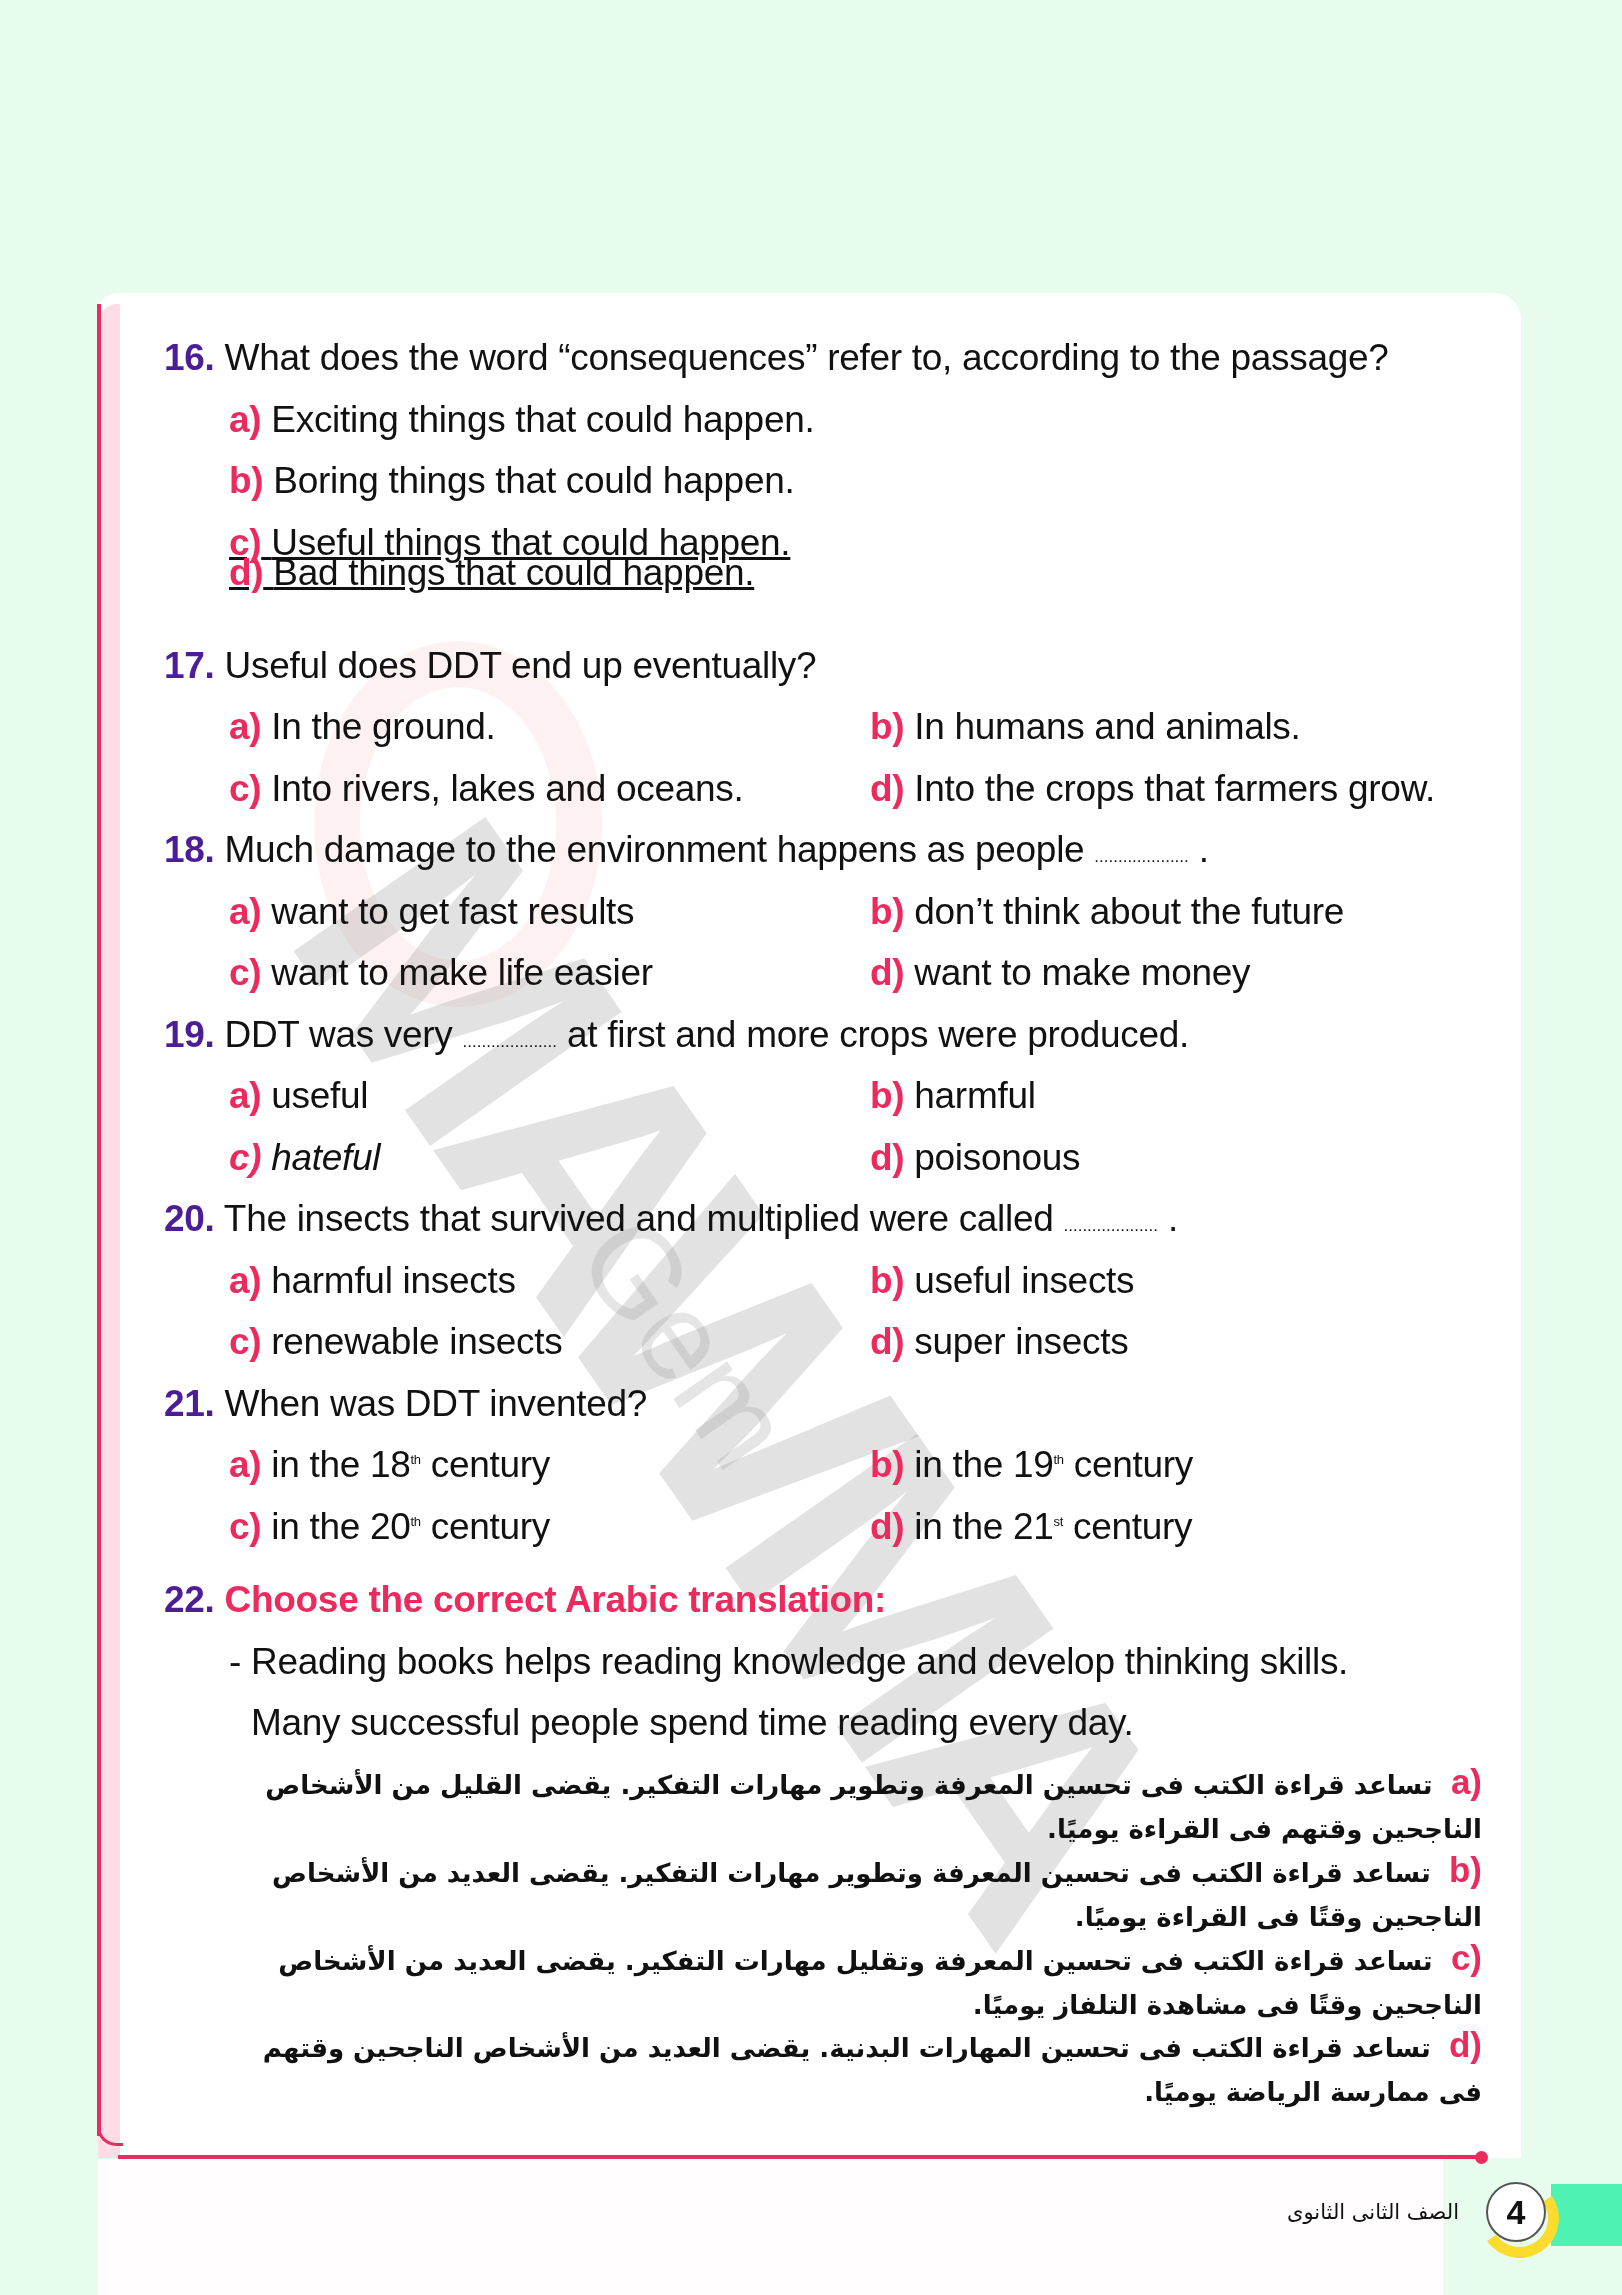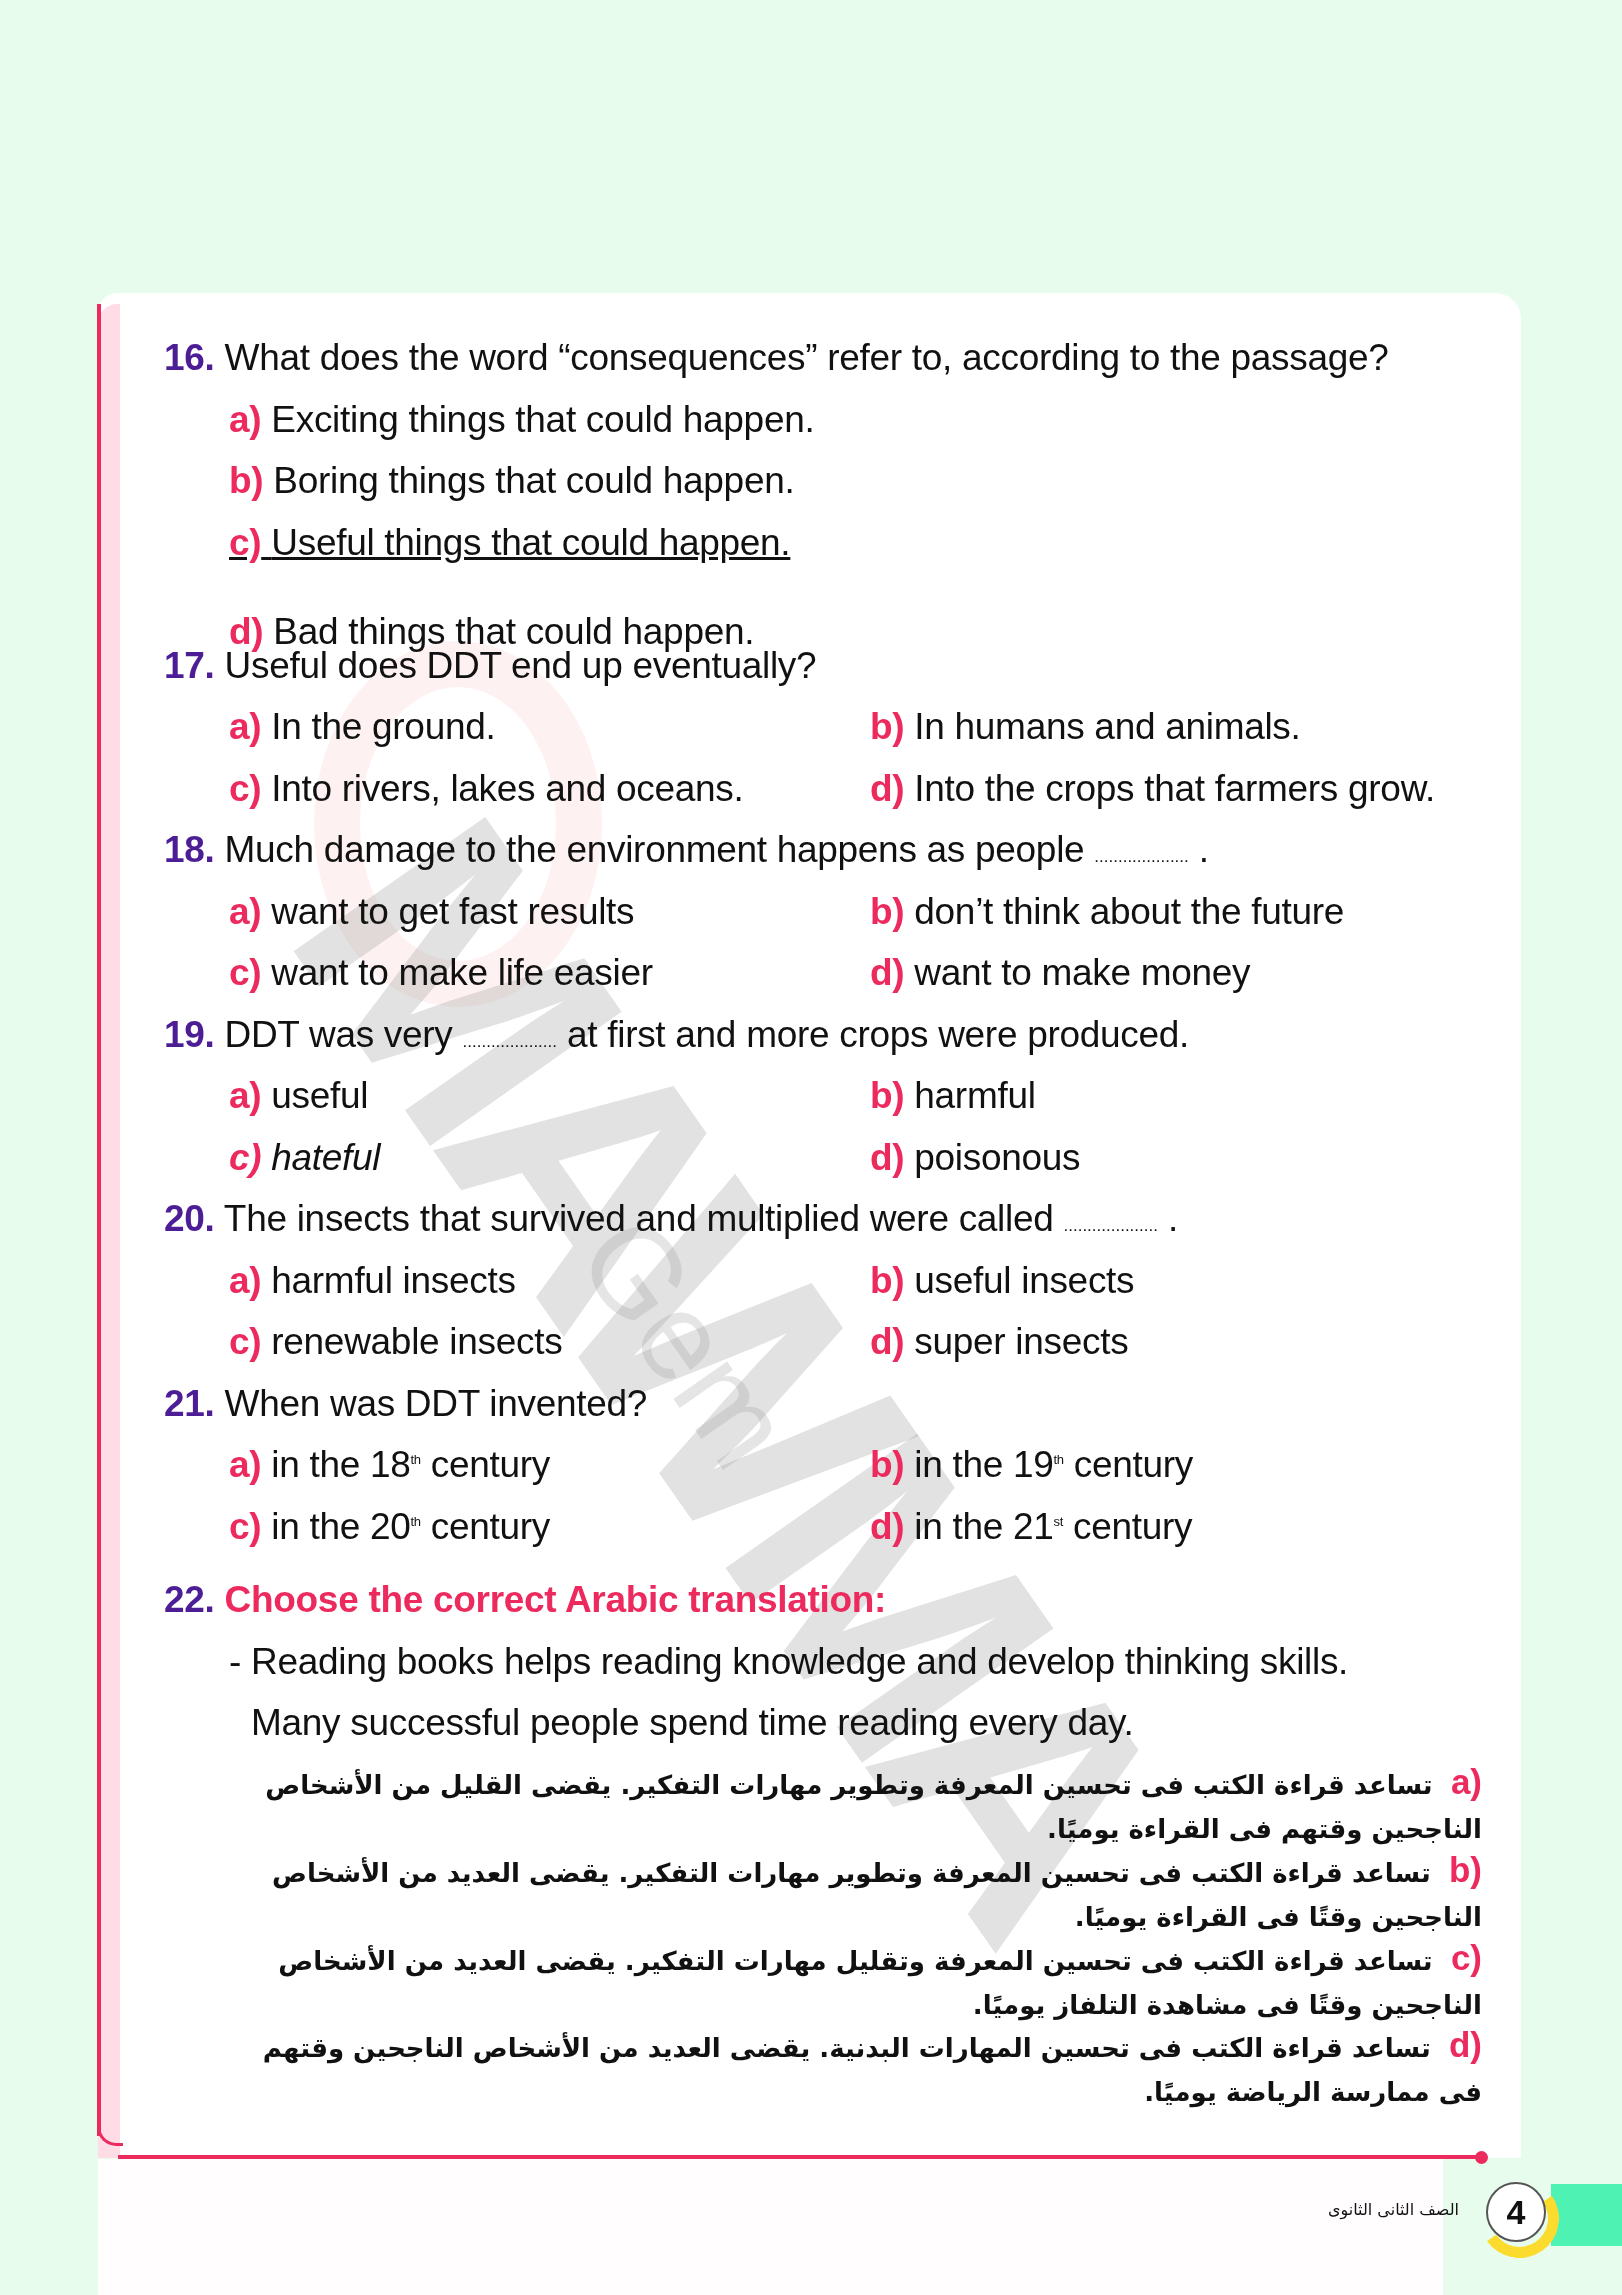--- a/index.html
+++ b/index.html
@@ -48,21 +48,21 @@
     border:11.8px solid #fbdc2e; border-left-color:transparent; border-top-color:transparent;
     transform:rotate(10deg); box-sizing:border-box;
   }
   .page-circle {
     position:absolute; left:5.9px; top:3.3px; width:56px; height:56px; border-radius:50%;
     border:2.6px solid #555; background:#fff; display:flex; align-items:center; justify-content:center;
     font-weight:bold; font-size:34px; color:#111;
   }
   .footer-text {
     position:absolute; left:1243px; top:2200px; width:216px; text-align:right;
-    font-size:16px; direction:rtl; color:#111; font-family:"DejaVu Sans", sans-serif;
+    font-size:21px; direction:rtl; color:#111; font-family:"DejaVu Sans", sans-serif;
   }
 
   
   .wm { position:absolute; pointer-events:none; }
   .wm-circle {
     left:314px; top:641px; width:288px; height:366px; border-radius:50%;
     border:46px solid rgba(240,80,90,0.08); box-sizing:border-box;
   }
   .wm-letters {
     left:537px; top:753px; font-size:340px; font-weight:bold; color:rgba(150,150,150,0.28);
@@ -121,21 +121,21 @@
     <span>Exciting things that could happen.</span>
   </div>
   <div class="line" style="left:229px; top:458px;">
     <span class="opt-label">b)</span>
     <span>Boring things that could happen.</span>
   </div>
   <div class="line" style="left:229px; top:520px;text-decoration:underline;">
     <span class="opt-label">c)</span>
     <span>Useful things that could happen.</span>
   </div>
-  <div class="line" style="left:229px; top:609px;">
+  <div class="line" style="left:229px; top:550px;text-decoration:underline;">
     <span class="opt-label">d)</span>
     <span>Bad things that could happen.</span>
   </div>
 
   <div class="line" style="left:164px; top:643px;">
     <span class="qnum">17.</span>
     <span>Useful does DDT end up eventually?</span>
   </div>
   <div class="line" style="left:229px; top:704px;">
     <span class="opt-label">a)</span>

